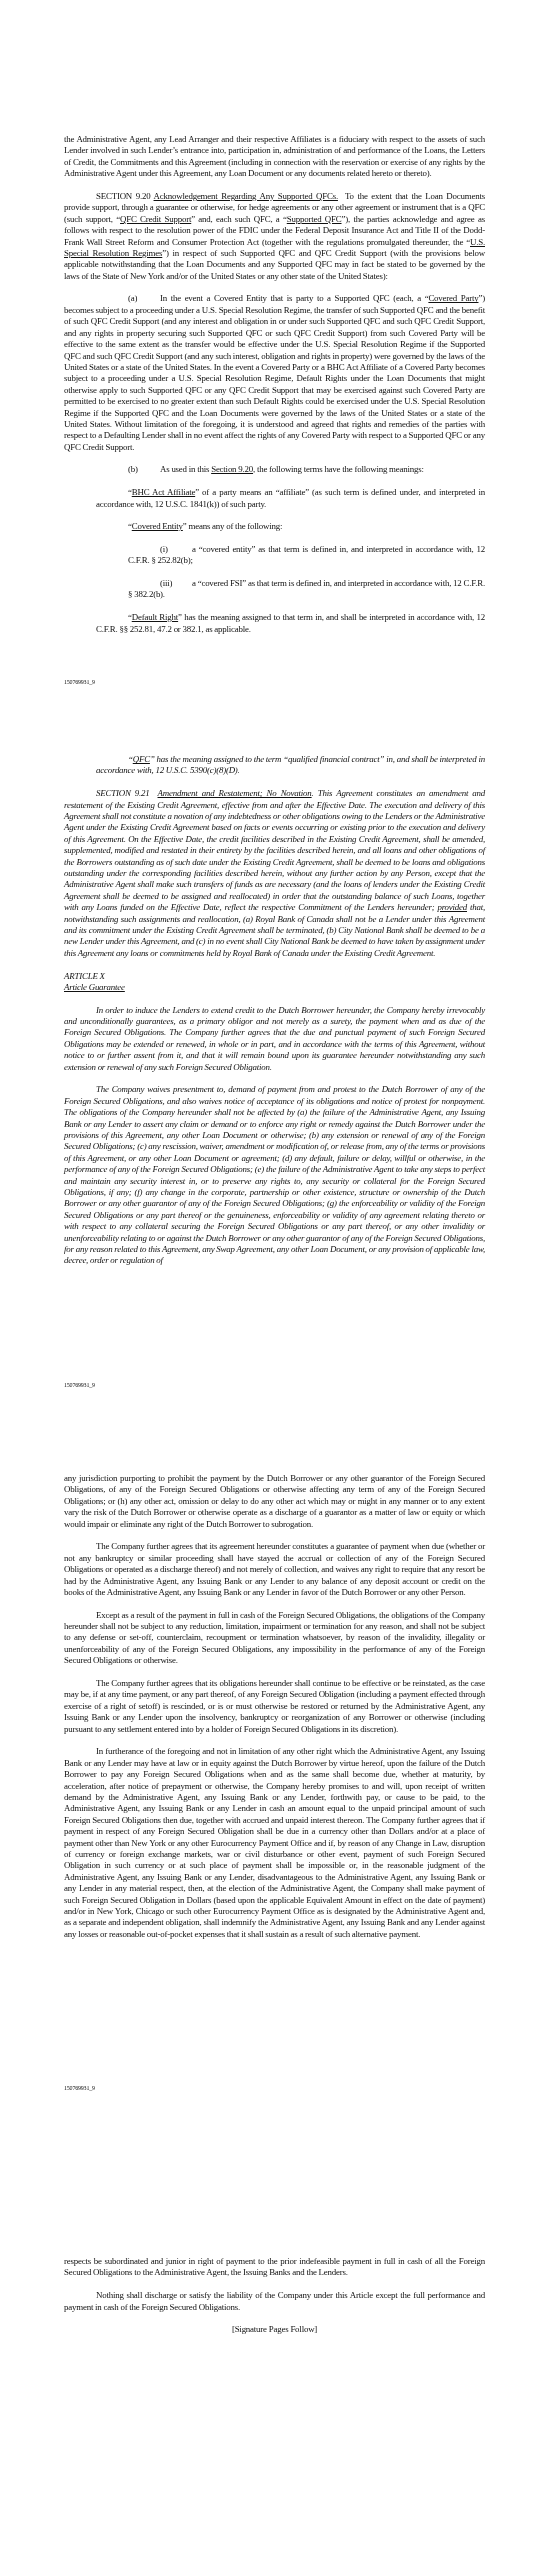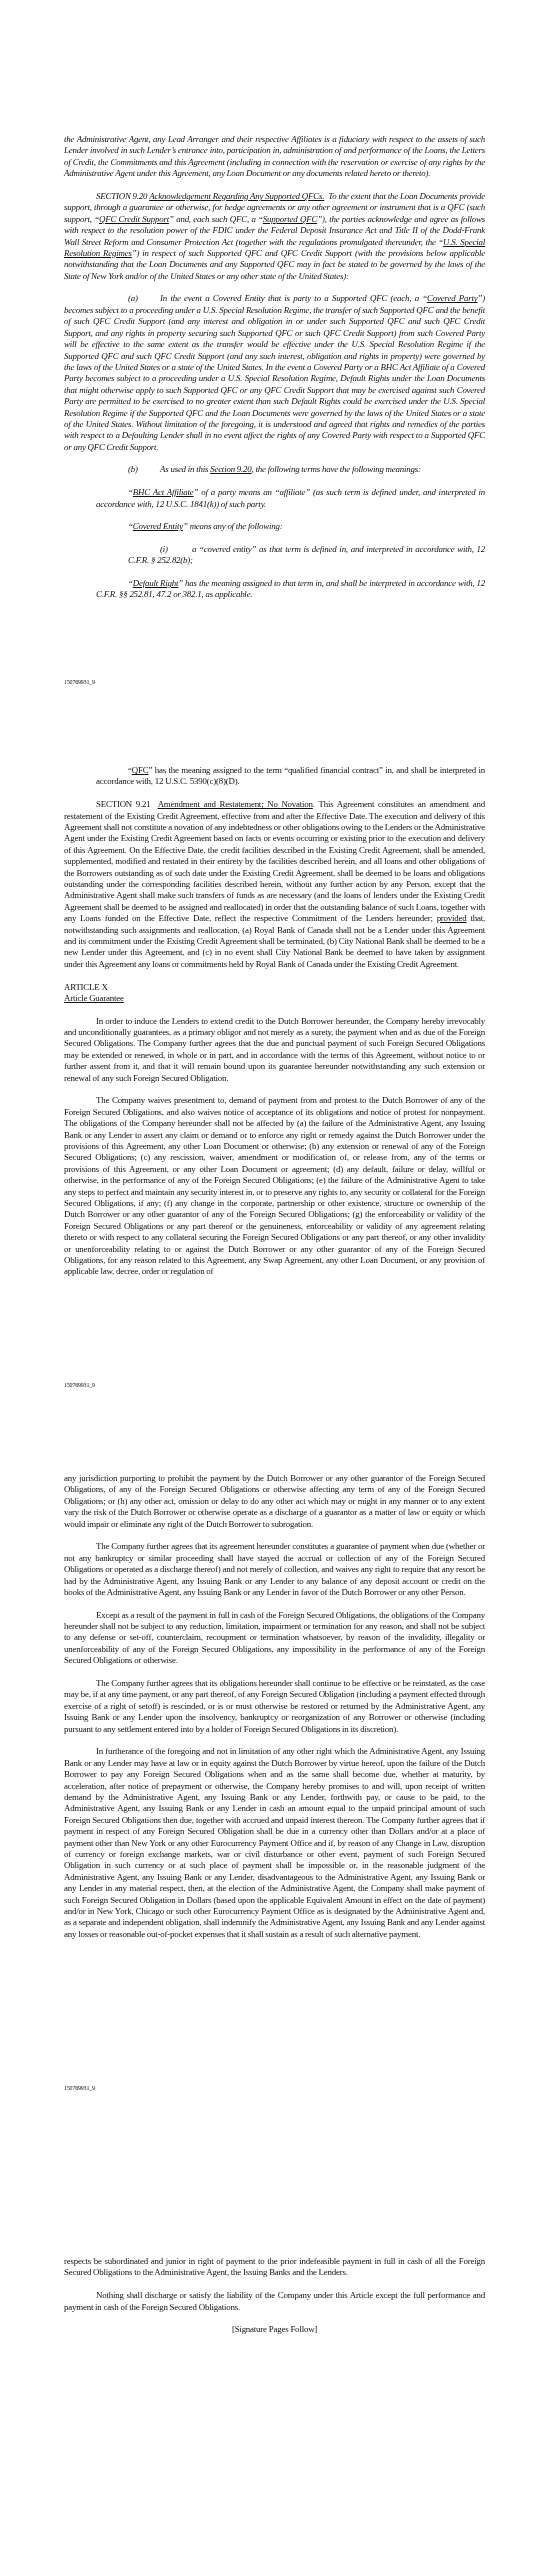--- a/index.html
+++ b/index.html
@@ -16,43 +16,44 @@
   .center { text-align: center; }
   .article-head { text-align: center; margin-bottom: 11.3px; }
   .article-head div { text-align: left; }
   .page-num { position: absolute; left: 0; width: 544px; text-align: center; font-size: 9px; margin-top: 44px; }
   .doc-id { position: absolute; left: 64px; font-size: 6px; letter-spacing: -0.2px; }
 </style>
 </head>
 <body>
 
 <div class="page">
-  <div class="content" style="top:134px;font-style:italic;">
+  <div class="content" style="top:134px;">
     <p>the Administrative Agent, any Lead Arranger and their respective Affiliates is a fiduciary with respect to the assets of such Lender involved in such Lender’s entrance into, participation in, administration of and performance of the Loans, the Letters of Credit, the Commitments and this Agreement (including in connection with the reservation or exercise of any rights by the Administrative Agent under this Agreement, any Loan Document or any documents related hereto or thereto).</p>
 
     <p class="ind1"><span>SECTION 9.20</span> <span class="u">Acknowledgement Regarding Any Supported QFCs.</span>&nbsp; <span>To the extent that the Loan Documents provide support, through a guarantee or otherwise, for hedge agreements or any other agreement or instrument that is a QFC (such support, “</span><span class="u">QFC Credit Support</span><span>” and, each such QFC, a “</span><span class="u">Supported QFC</span><span>”), the parties acknowledge and agree as follows with respect to the resolution power of the FDIC under the Federal Deposit Insurance Act and Title II of the Dodd-Frank Wall Street Reform and Consumer Protection Act (together with the regulations promulgated thereunder, the “</span><span class="u">U.S. Special Resolution Regimes</span><span>”) in respect of such Supported QFC and QFC Credit Support (with the provisions below applicable notwithstanding that the Loan Documents and any Supported QFC may in fact be stated to be governed by the laws of the State of New York and/or of the United States or any other state of the United States):</span></p>
 
     <p class="ind2"><span class="sublead">(a)</span><span>In the event a Covered Entity that is party to a Supported QFC (each, a “</span><span class="u">Covered Party</span><span>”) becomes subject to a proceeding under a U.S. Special Resolution Regime, the transfer of such Supported QFC and the benefit of such QFC Credit Support (and any interest and obligation in or under such Supported QFC and such QFC Credit Support, and any rights in property securing such Supported QFC or such QFC Credit Support) from such Covered Party will be effective to the same extent as the transfer would be effective under the U.S. Special Resolution Regime if the Supported QFC and such QFC Credit Support (and any such interest, obligation and rights in property) were governed by the laws of the United States or a state of the United States.  In the event a Covered Party or a BHC Act Affiliate of a Covered Party becomes subject to a proceeding under a U.S. Special Resolution Regime, Default Rights under the Loan Documents that might otherwise apply to such Supported QFC or any QFC Credit Support that may be exercised against such Covered Party are permitted to be exercised to no greater extent than such Default Rights could be exercised under the U.S. Special Resolution Regime if the Supported QFC and the Loan Documents were governed by the laws of the United States or a state of the United States. Without limitation of the foregoing, it is understood and agreed that rights and remedies of the parties with respect to a Defaulting Lender shall in no event affect the rights of any Covered Party with respect to a Supported QFC or any QFC Credit Support.</span></p>
 
     <p class="ind2"><span class="sublead">(b)</span><span>As used in this </span><span class="u">Section 9.20</span><span>, the following terms have the following meanings:</span></p>
 
     <p class="sub ind1">“<span class="u">BHC Act Affiliate</span><span>” of a party means an “affiliate” (as such term is defined under, and interpreted in accordance with, 12 U.S.C. 1841(k)) of such party.</span></p>
 
     <p class="sub ind1">“<span class="u">Covered Entity</span><span>” means any of the following:</span></p>
 
     <p class="subitem"><span class="sublead">(i)</span><span>a “covered entity” as that term is defined in, and interpreted in accordance with, 12 C.F.R. § 252.82(b);</span></p>
+    <p class="subitem"><span class="sublead">(iii)</span><span>a “covered FSI” as that term is defined in, and interpreted in accordance with, 12 C.F.R. § 382.2(b).</span></p>
 
     <p class="sub ind1">“<span class="u">Default Right</span><span>” has the meaning assigned to that term in, and shall be interpreted in accordance with, 12 C.F.R. §§ 252.81, 47.2 or 382.1, as applicable.</span></p>
   </div>
   <div class="page-num" style="top:658px;">135</div>
   <div class="doc-id" style="top:679px;">150769931_9</div>
 </div>
 
 <div class="page">
-  <div class="content" style="top:62px;">
+  <div class="content" style="top:51px;font-style:italic;">
     <p class="sub ind1">“<span class="u">QFC</span><span>” has the meaning assigned to the term “qualified financial contract” in, and shall be interpreted in accordance with, 12 U.S.C. 5390(c)(8)(D).</span></p>
 
     <p class="ind1"><span>SECTION 9.21</span>&nbsp; <span class="u">Amendment and Restatement; No Novation</span><span>.  This Agreement constitutes an amendment and restatement of the Existing Credit Agreement, effective from and after the Effective Date.  The execution and delivery of this Agreement shall not constitute a novation of any indebtedness or other obligations owing to the Lenders or the Administrative Agent under the Existing Credit Agreement based on facts or events occurring or existing prior to the execution and delivery of this Agreement.  On the Effective Date, the credit facilities described in the Existing Credit Agreement, shall be amended, supplemented, modified and restated in their entirety by the facilities described herein, and all loans and other obligations of the Borrowers outstanding as of such date under the Existing Credit Agreement, shall be deemed to be loans and obligations outstanding under the corresponding facilities described herein, without any further action by any Person, except that the Administrative Agent shall make such transfers of funds as are necessary (and the loans of lenders under the Existing Credit Agreement shall be deemed to be assigned and reallocated) in order that the outstanding balance of such Loans, together with any Loans funded on the Effective Date, reflect the respective Commitment of the Lenders hereunder; </span><span class="u">provided</span><span> that, notwithstanding such assignments and reallocation, (a) Royal Bank of Canada shall not be a Lender under this Agreement and its commitment under the Existing Credit Agreement shall be terminated, (b) City National Bank shall be deemed to be a new Lender under this Agreement, and (c) in no event shall City National Bank be deemed to have taken by assignment under this Agreement any loans or commitments held by Royal Bank of Canada under the Existing Credit Agreement.</span></p>
 
     <div class="article-head">
       <div>ARTICLE X</div>
       <div><span class="u">Article Guarantee</span></div>
     </div>
 
     <p class="ind1">In order to induce the Lenders to extend credit to the Dutch Borrower hereunder, the Company hereby irrevocably and unconditionally guarantees, as a primary obligor and not merely as a surety, the payment when and as due of the Foreign Secured Obligations.  The Company further agrees that the due and punctual payment of such Foreign Secured Obligations may be extended or renewed, in whole or in part, and in accordance with the terms of this Agreement, without notice to or further assent from it, and that it will remain bound upon its guarantee hereunder notwithstanding any such extension or renewal of any such Foreign Secured Obligation.</p>

